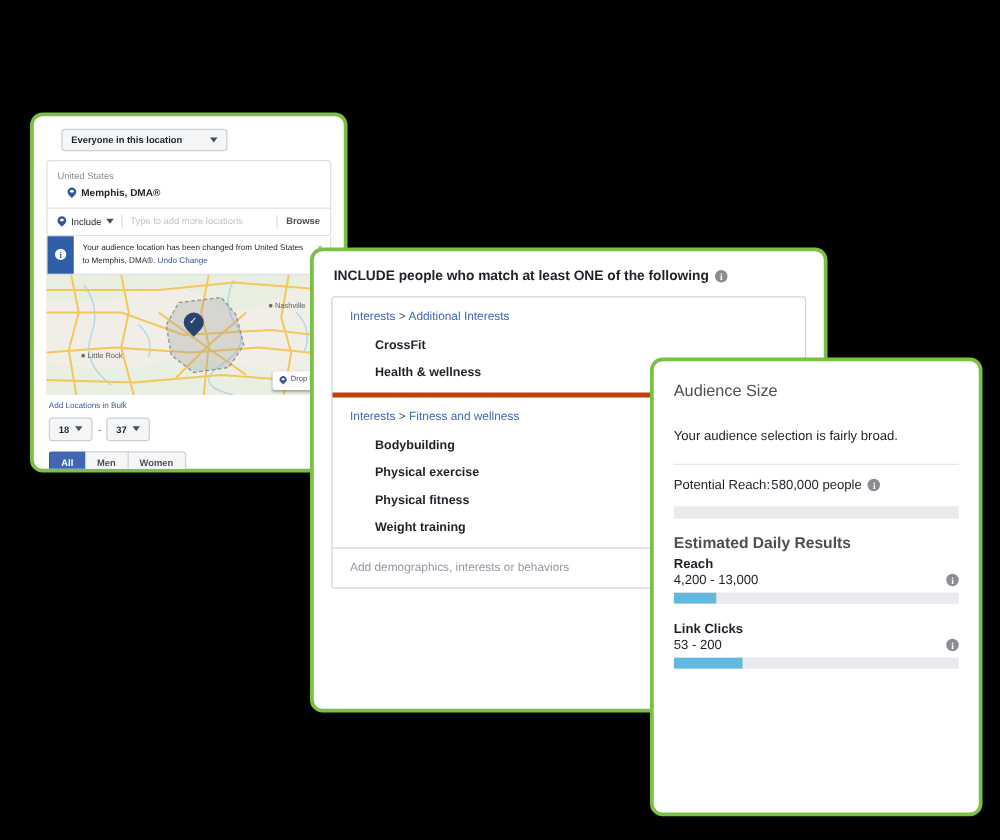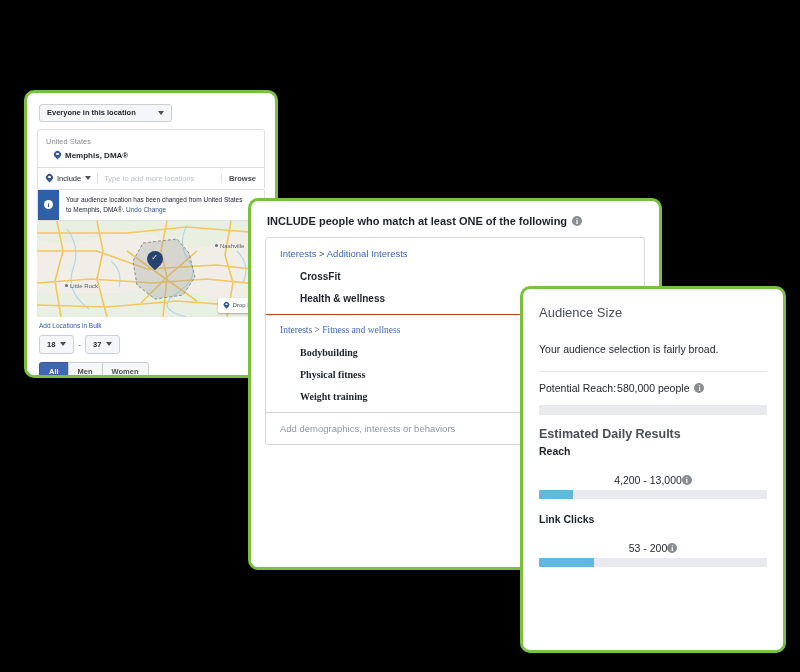--- a/index.html
+++ b/index.html
@@ -21,32 +21,32 @@
     overflow:hidden;
   }
 
   
   #panel-location { left:24px; top:90px; width:254px; height:288px; padding:8px 8px 0 8px; }
 
   .dropdown-btn {
     display:inline-flex; align-items:center; gap:22px;
     background:#f5f6f7; border:1px solid #ccd0d5; border-radius:3px;
     font-size:7.5px; color:#1d2129; font-weight:bold;
-    padding:4px 7px; line-height:1; margin:2px 0 7px 4px;
+    padding:4px 7px; line-height:1; margin:2px 0 7px 14px;
   }
   .caret { width:0;height:0;border-left:3px solid transparent;border-right:3px solid transparent;border-top:4px solid #4b4f56; }
 
   .loc-box { border:1px solid #dddfe2; border-radius:3px; margin:0 2px; }
   .loc-country { font-size:7.5px; color:#8a8d91; padding:7px 8px 3px 8px; }
   .loc-item { font-size:8px; font-weight:bold; color:#1d2129; padding:2px 8px 7px 16px; display:flex; align-items:center; gap:4px; }
   .pin { width:7px; height:9px; position:relative; flex:none; }
   .pin::before{ content:""; position:absolute; left:0; top:0; width:7px; height:7px; border-radius:50% 50% 50% 0; transform:rotate(-45deg); background:#365899; }
   .pin::after{ content:""; position:absolute; left:2.4px; top:2.2px; width:2.2px;height:2.2px;border-radius:50%;background:#fff; }
 
-  .include-row { display:flex; align-items:center; border-top:1px solid #dddfe2; padding:5px 8px; gap:6px; }
+  .include-row { display:flex; border-top:1px solid #dddfe2; padding:5px 8px; gap:6px; }
   .include-label { font-size:7.5px; color:#1d2129; display:flex; align-items:center; gap:4px; font-weight:500;}
   .vline { width:1px; height:11px; background:#dddfe2; }
   .include-input { flex:1; font-size:7.5px; color:#bec3c9; }
   .browse-link { font-size:7.5px; color:#4b4f56; font-weight:bold; border-left:1px solid #dddfe2; padding-left:7px; }
 
   .notice { display:flex; align-items:stretch; border:1px solid #dddfe2; border-top:none; background:#fff; margin:0 2px; }
   .notice-icon { width:21px; background:#2f5fa7; display:flex; align-items:center; justify-content:center; flex:none; }
   .i-glyph { width:9px;height:9px;border-radius:50%;background:#fff;color:#2f5fa7;font-size:7px;font-weight:bold;display:flex;align-items:center;justify-content:center;font-family:"Liberation Serif",serif; }
   .notice-text { flex:1; font-size:6.5px; line-height:1.55; color:#1d2129; padding:5px 4px 5px 7px; }
   .notice-link { color:#365899; }
@@ -72,41 +72,41 @@
   .seg div { font-size:7.5px; font-weight:bold; padding:4px 9px; border:1px solid #ccd0d5; border-right:none; background:#f5f6f7; color:#4b4f56; }
   .seg div:first-child { border-radius:3px 0 0 3px; background:#4267b2; border-color:#3b5998; color:#fff; }
   .seg div:last-child { border-right:1px solid #ccd0d5; border-radius:0 3px 3px 0; }
 
   
   #panel-interests { left:248px; top:198px; width:414px; height:372px; padding:14px 14px 0 14px; z-index:2; box-shadow:6px 6px 0 rgba(0,0,0,.55); }
   .inc-title { font-size:11px; font-weight:bold; color:#1d2129; display:flex; align-items:center; gap:5px; margin:0 0 10px 2px; }
   .info-dot { width:10px;height:10px;border-radius:50%;background:#8a8d91;color:#fff;font-size:7.5px;font-weight:bold;display:inline-flex;align-items:center;justify-content:center;font-family:"Liberation Serif",serif;flex:none; }
   .int-box { border:1px solid #d3d6db; border-radius:3px; }
   .int-group { padding:10px 0 4px 0; }
-  .int-group + .int-group { border-top:1px solid #c2410c;font-family:Liberation Serif, serif; }
+  .int-group + .int-group { border-top:4px solid #c2410c; }
   .int-path { font-size:9.5px; color:#4267b2; padding:0 14px 7px 14px; }
   .int-path .sep { color:#4b4f56; }
   .int-item { font-size:10px; font-weight:bold; color:#1d2129; padding:5px 14px 6px 34px; }
   .int-search { border-top:1px solid #d3d6db; display:flex; align-items:center; }
   .int-search .ph { flex:1; font-size:9.5px; color:#9197a3; padding:10px 14px; }
   .int-search .sug { font-size:9.5px; color:#4b4f56; border-left:1px solid #d3d6db; padding:10px 10px; white-space:nowrap; }
 
   
   #panel-audience { left:520px; top:286px; width:266px; height:367px; padding:14px 16px 0 16px; z-index:3; box-shadow:6px 6px 0 rgba(0,0,0,.55); }
   .aud-title { font-size:13px; color:#4b4f56; margin:2px 0 6px 0; }
   .gauge-row { display:flex; align-items:flex-start; gap:12px; }
   .gauge-wrap { width:104px; flex:none; }
   .gauge-labels { display:flex; justify-content:space-between; font-size:8px; color:#8a8d91; margin-top:-2px; padding:0 1px; }
   .aud-msg { font-size:10.5px; color:#1d2129; line-height:1.45; padding-top:16px; }
   .hr { height:1px; background:#e4e6eb; margin:14px 0 10px 0; }
   .reach-line { font-size:10.5px; color:#1d2129; display:flex; align-items:center; gap:5px; }
   .gray-bar { height:10px; background:#e9eaed; border-radius:1px; margin-top:11px; }
   .edr-title { font-size:12.5px; font-weight:bold; color:#4b4f56; margin:12px 0 4px 0; }
   .metric-name { font-size:10.5px; font-weight:bold; color:#1d2129; }
-  .metric-row { display:flex; align-items:center; justify-content:center; margin-top:17px; }
+  .metric-row { display:flex; align-items:center; justify-content:space-between; margin-top:1px; }
   .metric-val { font-size:10.5px; color:#1d2129; }
   .bar-track { height:9px; background:#e9eaed; border-radius:1px; margin-top:4px; position:relative; overflow:hidden; }
   .bar-fill { height:100%; background:#62b9e0; }
   .metric-block + .metric-block { margin-top:14px; }
 </style>
 </head>
 <body>
 
 <div class="panel" id="panel-location">
 
@@ -223,20 +223,21 @@
       <div class="int-item">Health &amp; wellness</div>
     </div>
 
     <div class="int-group">
       <div class="int-path">
         <span>Interests</span>
         <span class="sep">&gt;</span>
         <span>Fitness and wellness</span>
       </div>
       <div class="int-item">Bodybuilding</div>
+      <div class="int-item">Physical exercise</div>
       <div class="int-item">Physical fitness</div>
       <div class="int-item">Weight training</div>
     </div>
 
     <div class="int-search">
       <div class="ph">Add demographics, interests or behaviors</div>
       <div class="sug">Su</div>
     </div>
   </div>
 </div>

